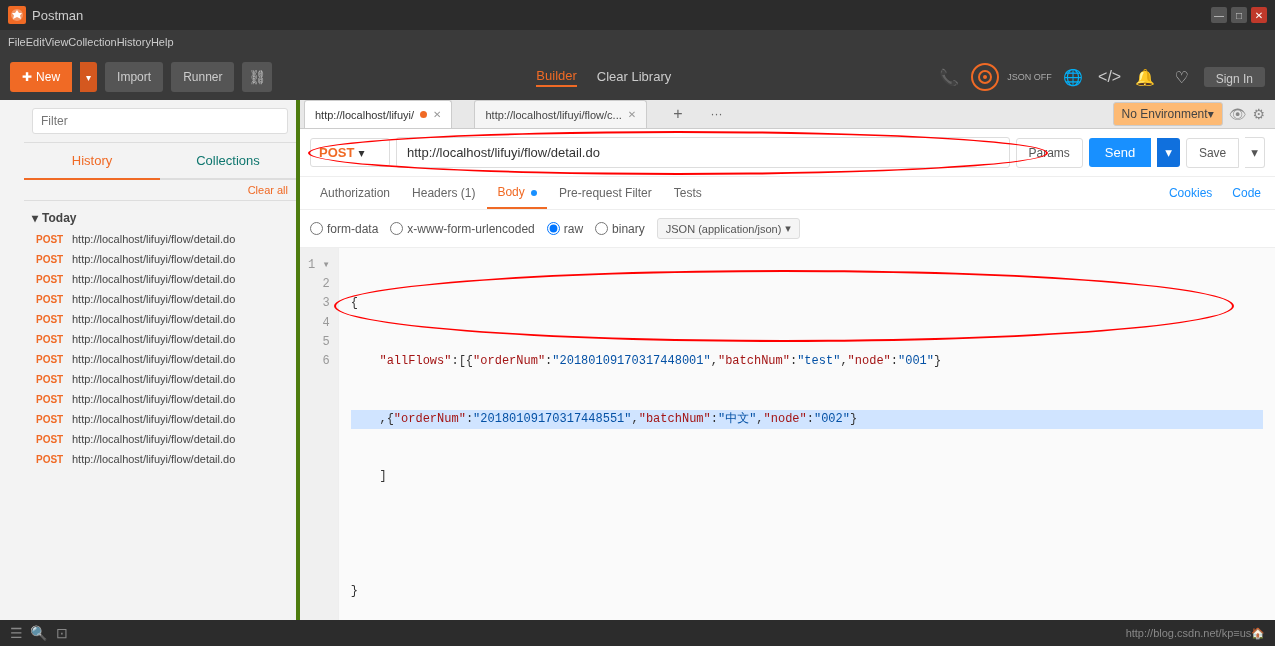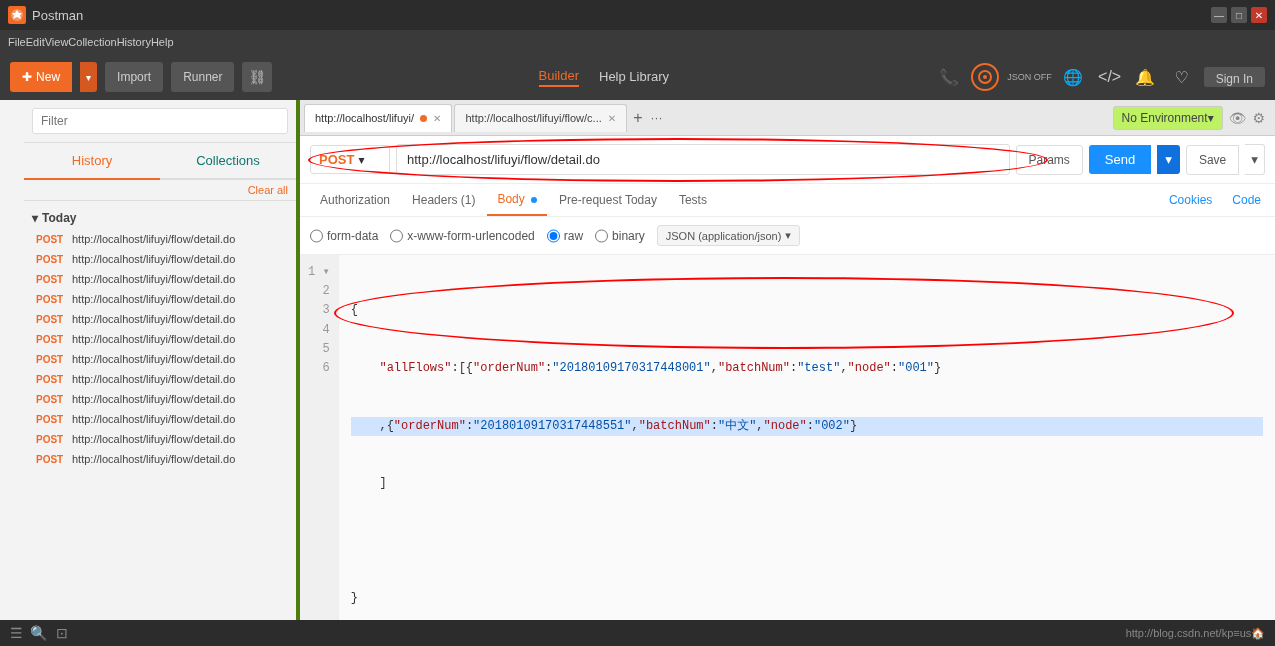--- a/index.html
+++ b/index.html
@@ -369,20 +369,21 @@
     #body-options {
       display: flex;
       align-items: center;
       padding: 8px 10px;
       gap: 12px;
       border-bottom: 1px solid #eee;
       flex-wrap: wrap;
     }
     .radio-option {
       display: flex;
+      align-items: center;
       gap: 4px;
       font-size: 12px;
       color: #555;
       cursor: pointer;
     }
     .radio-option input[type=radio] { cursor: pointer; }
     .json-select {
       display: flex;
       align-items: center;
       background: #f5f5f5;
@@ -426,21 +427,21 @@
     }
     .code-line { min-height: 19px; }
     .json-key { color: #a31515; }
     .json-string { color: #0451a5; }
     .json-punct { color: #333; }
     .env-select {
       border: 1px solid #ccc;
       border-radius: 3px;
       padding: 4px 8px;
       font-size: 12px;
-      background: #bef264;
+      background: #fdba74;
       color: #444;
       flex: 1;
       max-width: 200px;
       display: flex;
       align-items: center;
       justify-content: space-between;
     }
     .env-icon { color: #888; font-size: 14px; cursor: pointer; }
 
     
@@ -490,21 +491,21 @@
     <span>✚</span>
     <span>New</span>
   </button>
   <button class="btn-new-arrow">▾</button>
   <button class="btn-gray">Import</button>
   <button class="btn-gray">Runner</button>
   <button class="btn-icon">⛓</button>
 
   <div id="toolbar-center">
     <span class="nav-btn active">Builder</span>
-    <span class="nav-btn">Help Library</span>
+    <span class="nav-btn">Clear Library</span>
   </div>
 
   <div id="toolbar-right">
     <button class="icon-btn">📞</button>
     <div class="radar-btn">
       <svg width="14" height="14" viewBox="0 0 14 14">
         <circle cx="7" cy="7" r="6" fill="none" stroke="#f06a25" stroke-width="2"></circle>
         <circle cx="7" cy="7" r="2" fill="#f06a25"></circle>
       </svg>
     </div>
@@ -584,21 +585,21 @@
       </div>
       <div class="history-item">
         <span class="method-badge">POST</span>
         <span class="history-url">http://localhost/lifuyi/flow/detail.do</span>
       </div>
     </div>
   </div>
 
   <div id="content">
 
-    <div style="display:flex;align-items:center;background:#e8e8e8;border-bottom:1px solid #ccc;height:36px;padding:0 4px;">
+    <div style="display:flex;align-items:center;background:#e8e8e8;border-bottom:1px solid #ccc;height:29px;padding:0 4px;gap:20px;">
       <div class="tab active">
         <span>http://localhost/lifuyi/</span>
         <span class="tab-dot"></span>
         <span class="tab-close">✕</span>
       </div>
       <div class="tab">
         <span>http://localhost/lifuyi/flow/c...</span>
         <span class="tab-close">✕</span>
       </div>
       <button class="tab-add">+</button>
@@ -627,21 +628,21 @@
       <button class="save-btn">Save</button>
       <button class="save-arrow">▾</button>
 
       <div style="position:absolute;left:8px;top:2px;width:740px;height:44px;border:2px solid red;border-radius:50%;pointer-events:none;z-index:5;"></div>
     </div>
 
     <div id="sub-tabs">
       <div class="sub-tab">Authorization</div>
       <div class="sub-tab">Headers (1)</div>
       <div class="sub-tab active">Body <span class="sub-tab-dot"></span></div>
-      <div class="sub-tab">Pre-request Today</div>
+      <div class="sub-tab">Pre-request Filter</div>
       <div class="sub-tab">Tests</div>
       <div id="sub-tabs-right">
         <span class="sub-tab-right">Cookies</span>
         <span class="sub-tab-right">Code</span>
       </div>
     </div>
 
     <div id="body-options">
       <label class="radio-option">
         <input type="radio" name="body-type" style=""> form-data

